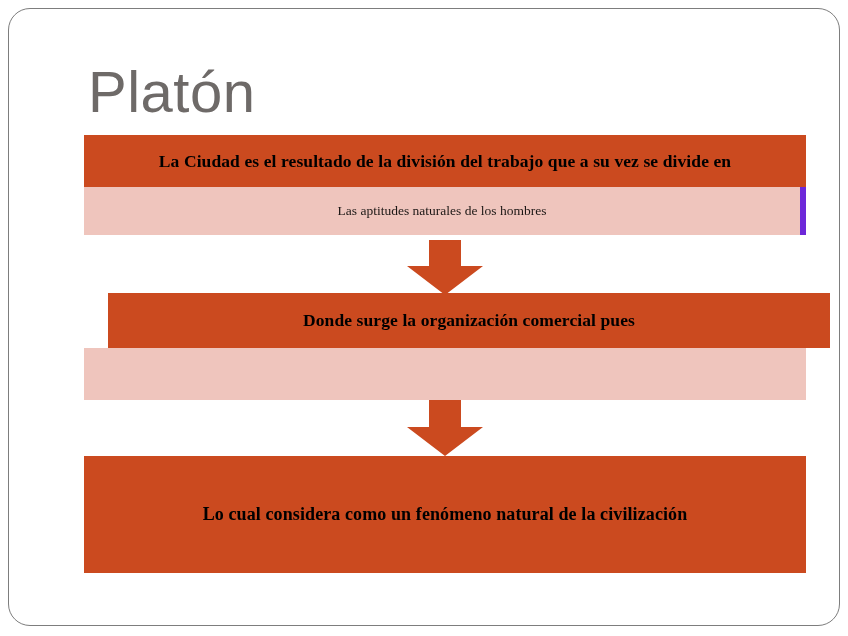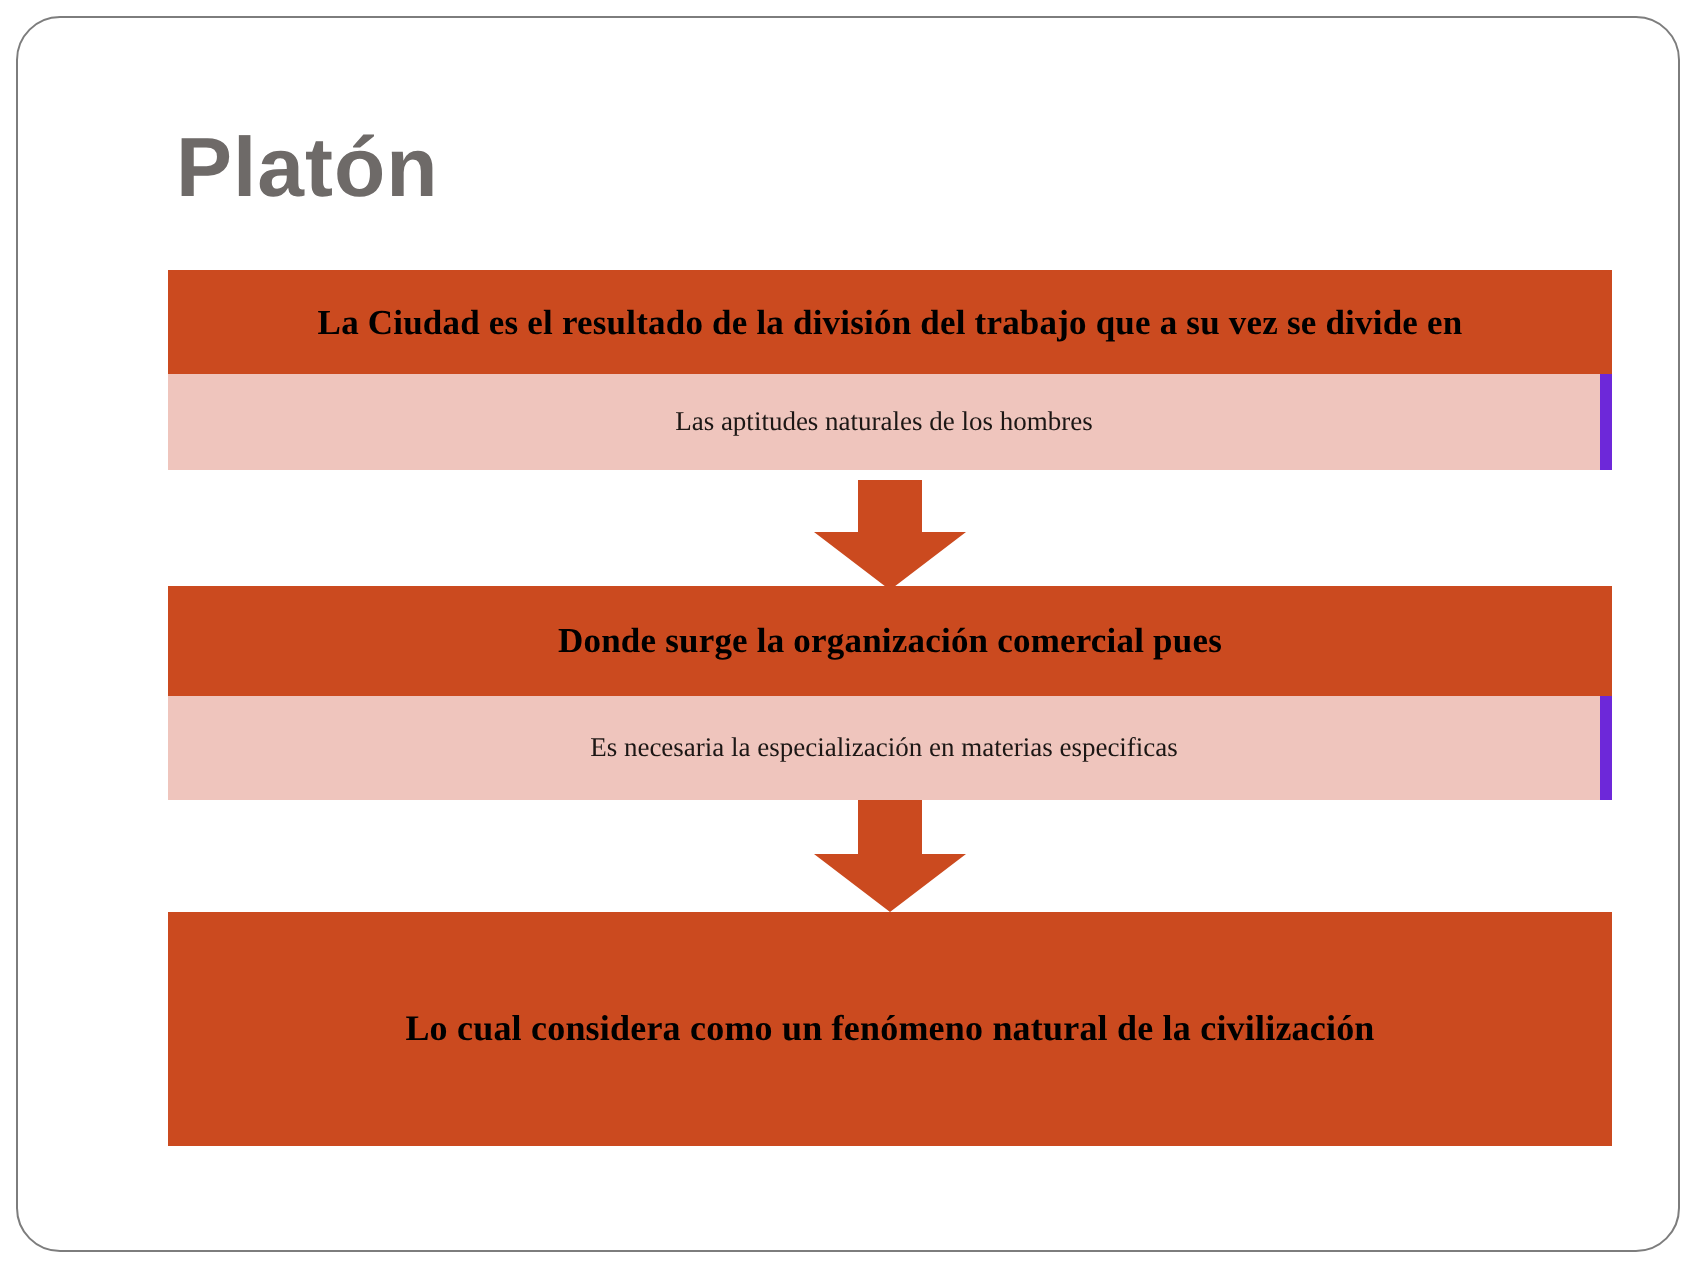--- a/index.html
+++ b/index.html
@@ -34,22 +34,22 @@
     border: 1px solid #7d7d7d;
     border-radius: 22px;
     pointer-events: none;
   }
 
   #slide-title {
     position: absolute;
     left: 88px;
     top: 62px;
     font-family: "Liberation Sans", sans-serif;
-    font-size: 42px;
-    font-weight: 700;
+    font-size: 58px;
+    font-weight: 400;
     color: #6e6a68;
     letter-spacing: 0.5px;
     line-height: 1.05;
     white-space: nowrap;
   }
 
   
   #diagram {
     position: absolute;
     left: 84px;
@@ -113,21 +113,21 @@
     position: absolute;
     left: 323px;
     width: 76px;
   }
   .arrow svg { display: block; }
 
   
   #band-1  { top: 0px;   height: 52px; }
   #subrow-1{ position:absolute; top: 52px;  height: 48px; }
   #arrow-1 { top: 105px; height: 55px; }
-  #band-2  { top: 158px; height: 55px; }
+  #band-2  { top: 158px; height: 55px; margin-left: 24px; }
   #subrow-2{ position:absolute; top: 213px; height: 52px; }
   #arrow-2 { top: 265px; height: 56px; }
   #band-3  { top: 321px; height: 117px; }
 </style>
 </head>
 <body>
 
 <div id="slide">
 
   <div id="slide-frame"></div>
@@ -144,21 +144,20 @@
 
     <div class="arrow" id="arrow-1">
       <svg width="76" height="55" viewBox="0 0 76 55" aria-hidden="true">
         <polygon points="22,0 54,0 54,26 76,26 38,55 0,26 22,26" fill="#CB4A1F"></polygon>
       </svg>
     </div>
 
     <div class="block band" id="band-2">Donde surge la organización comercial pues</div>
 
     <div class="block subrow" id="subrow-2">
-      <div class="subcell left">Es necesaria la especialización en materias especificas</div>
     </div>
 
     <div class="arrow" id="arrow-2">
       <svg width="76" height="56" viewBox="0 0 76 56" aria-hidden="true">
         <polygon points="22,0 54,0 54,27 76,27 38,56 0,27 22,27" fill="#CB4A1F"></polygon>
       </svg>
     </div>
 
     <div class="block band tall" id="band-3">Lo cual considera como un fenómeno natural de la civilización</div>
 

